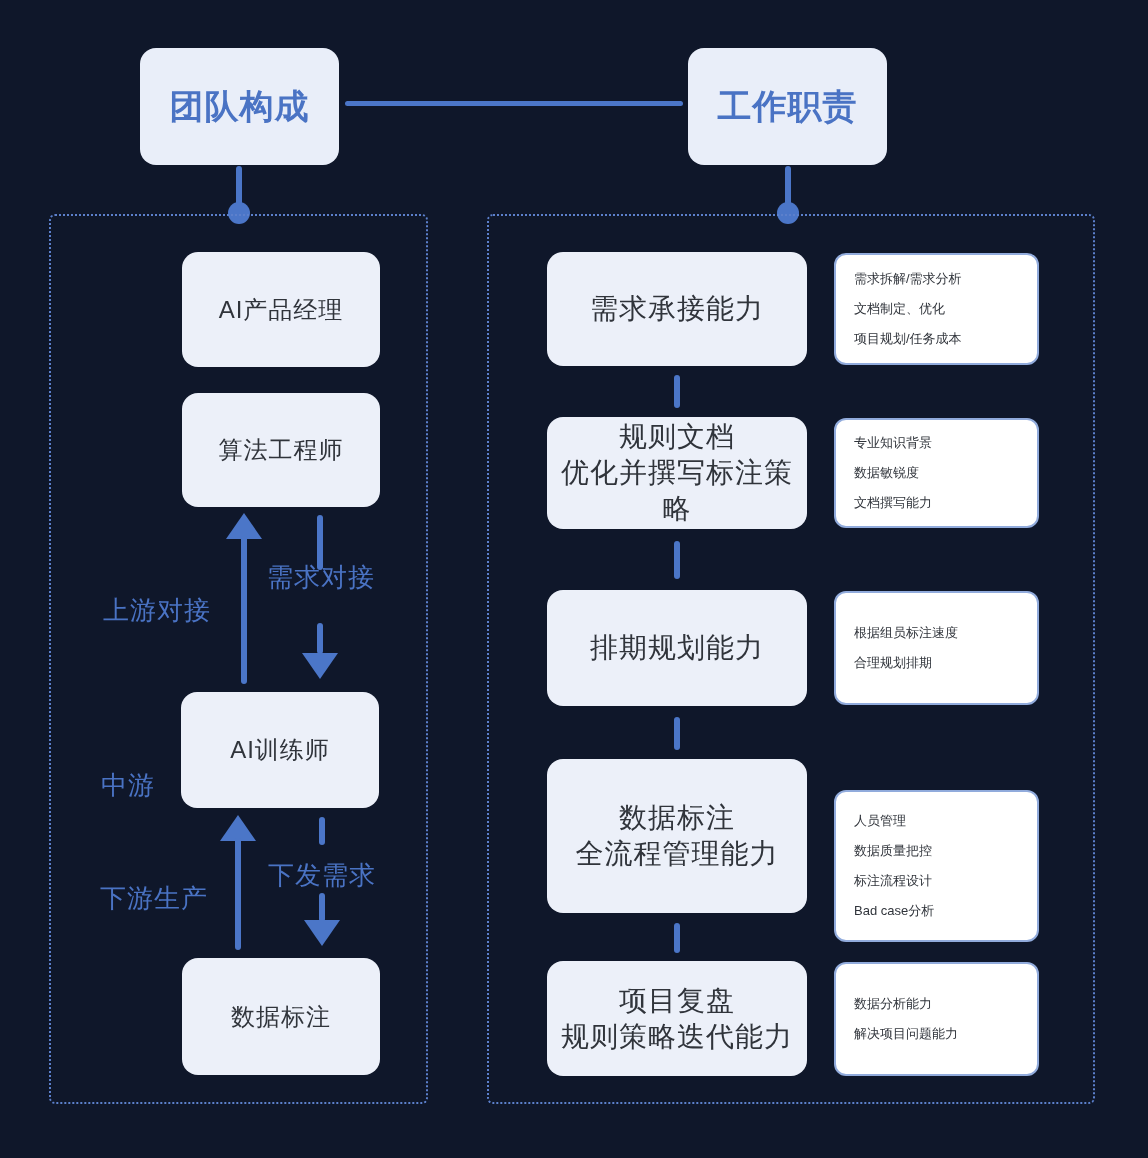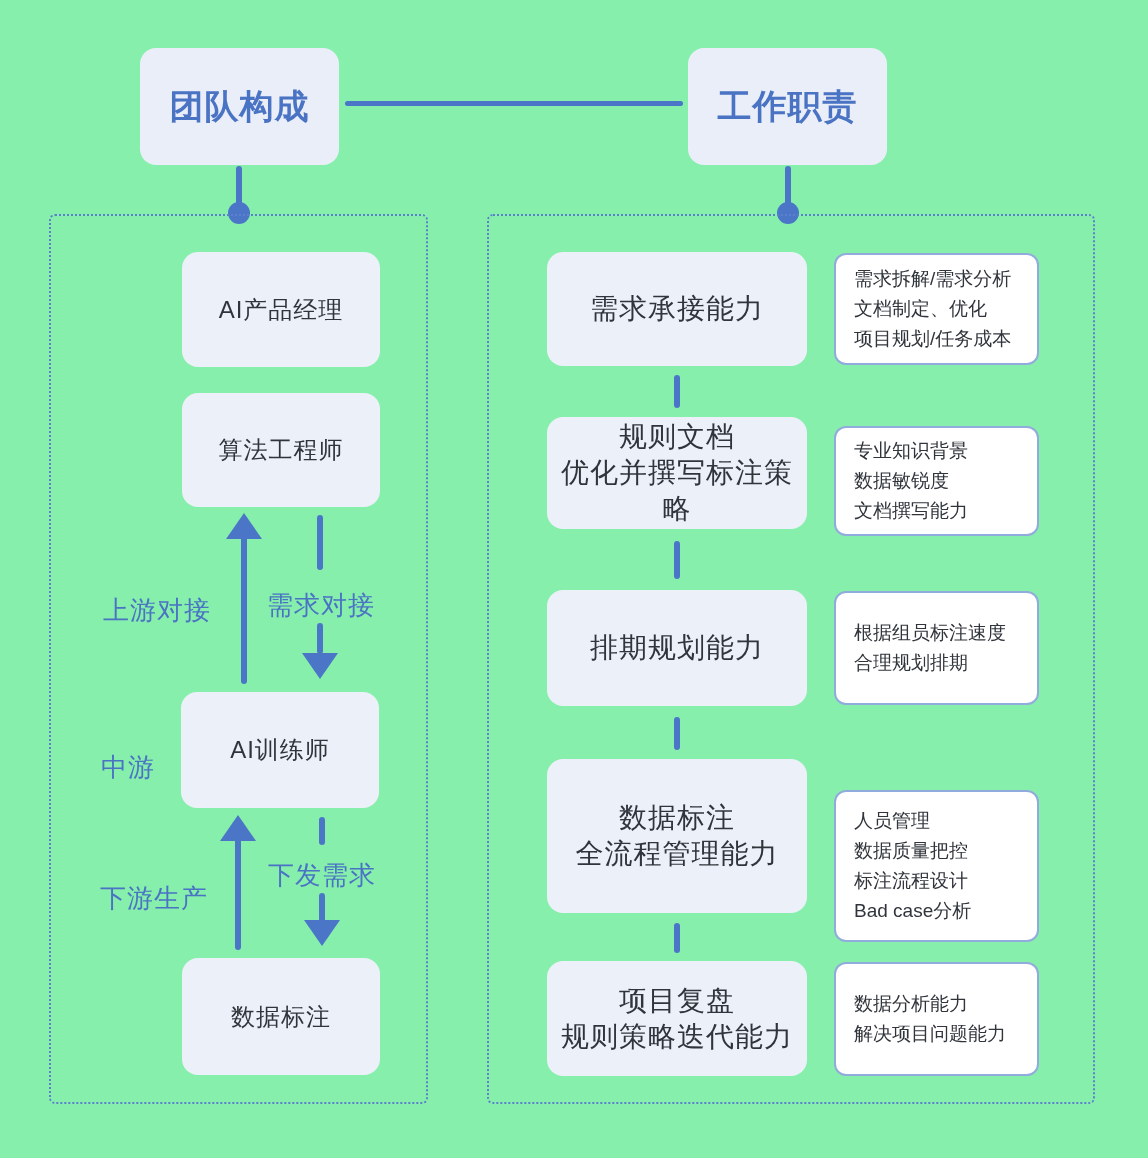--- a/index.html
+++ b/index.html
@@ -7,21 +7,21 @@
     --accent-text:#4A73C4;
     --box-fill:#ECF0F9;
     --header-fill:#E9EEF9;
     --dark-text:#30343B;
     --dot-border:#5C80CC;
     --side-border:#91ABDC;
   }
   *{box-sizing:border-box;margin:0;padding:0;}
   html,body{background:#ffffff;}
   body{font-family:"Liberation Sans","DejaVu Sans",sans-serif;}
-  .canvas{position:relative;width:1148px;height:1158px;background:#86efac;overflow:hidden;}
+  .canvas{position:relative;width:1148px;height:1158px;background:#0f172a;overflow:hidden;}
 
   
   .header-box{
     position:absolute;width:199px;height:117px;border-radius:16px;
     background:var(--header-fill);display:flex;align-items:center;justify-content:center;
     color:var(--accent-text);font-size:34px;font-weight:700;letter-spacing:1px;
   }
   .hline{position:absolute;background:var(--accent);border-radius:3px;}
 
   
@@ -39,21 +39,21 @@
   
   .duty-main{
     position:absolute;left:547px;width:260px;background:var(--box-fill);border-radius:16px;
     display:flex;flex-direction:column;align-items:center;justify-content:center;
     color:var(--dark-text);font-size:28px;line-height:36px;letter-spacing:1px;text-align:center;
   }
   .duty-side{
     position:absolute;left:834px;width:205px;background:#ffffff;
     border:2px solid var(--side-border);border-radius:12px;
     display:flex;flex-direction:column;justify-content:center;
-    color:var(--dark-text);font-size:19px;line-height:30px;padding-left:18px;padding-right:6px;
+    color:var(--dark-text);font-size:13px;line-height:30px;padding-left:18px;padding-right:6px;
   }
 
   
   .vline{position:absolute;width:6px;background:var(--accent);border-radius:3px;}
   .dot{position:absolute;width:22px;height:22px;border-radius:50%;background:var(--accent);}
   .tri-up{position:absolute;width:0;height:0;
     border-left:18px solid transparent;border-right:18px solid transparent;
     border-bottom:26px solid var(--accent);}
   .tri-down{position:absolute;width:0;height:0;
     border-left:18px solid transparent;border-right:18px solid transparent;
@@ -97,25 +97,25 @@
   </div>
   <div class="node" style="left:182px;top:958px;width:198px;height:117px;">
     <span>数据标注</span>
   </div>
 
   <div class="tri-up" style="left:226px;top:513px;"></div>
   <div class="vline" style="left:241px;top:536px;height:148px;"></div>
   <div class="edge-label" style="left:157px;top:593px;">上游对接</div>
 
   <div class="vline" style="left:317px;top:515px;height:55px;"></div>
-  <div class="edge-label" style="left:321px;top:588px;">需求对接</div>
+  <div class="edge-label" style="left:321px;top:560px;">需求对接</div>
   <div class="vline" style="left:317px;top:623px;height:31px;"></div>
   <div class="tri-down" style="left:302px;top:653px;"></div>
 
-  <div class="edge-label" style="left:128px;top:750px;">中游</div>
+  <div class="edge-label" style="left:128px;top:768px;">中游</div>
 
   <div class="tri-up" style="left:220px;top:815px;"></div>
   <div class="vline" style="left:235px;top:838px;height:112px;"></div>
   <div class="edge-label" style="left:154px;top:881px;">下游生产</div>
 
   <div class="vline" style="left:319px;top:817px;height:28px;"></div>
   <div class="edge-label" style="left:322px;top:858px;">下发需求</div>
   <div class="vline" style="left:319px;top:893px;height:29px;"></div>
   <div class="tri-down" style="left:304px;top:920px;"></div>
 
@@ -126,21 +126,21 @@
     <div>需求拆解/需求分析</div>
     <div>文档制定、优化</div>
     <div>项目规划/任务成本</div>
   </div>
   <div class="vline" style="left:674px;top:375px;height:33px;"></div>
 
   <div class="duty-main" style="top:417px;height:112px;">
     <div>规则文档</div>
     <div>优化并撰写标注策略</div>
   </div>
-  <div class="duty-side" style="top:418px;height:110px;margin-top:8px;">
+  <div class="duty-side" style="top:418px;height:110px;">
     <div>专业知识背景</div>
     <div>数据敏锐度</div>
     <div>文档撰写能力</div>
   </div>
   <div class="vline" style="left:674px;top:541px;height:38px;"></div>
 
   <div class="duty-main" style="top:590px;height:116px;">
     <div>排期规划能力</div>
   </div>
   <div class="duty-side" style="top:591px;height:114px;">

